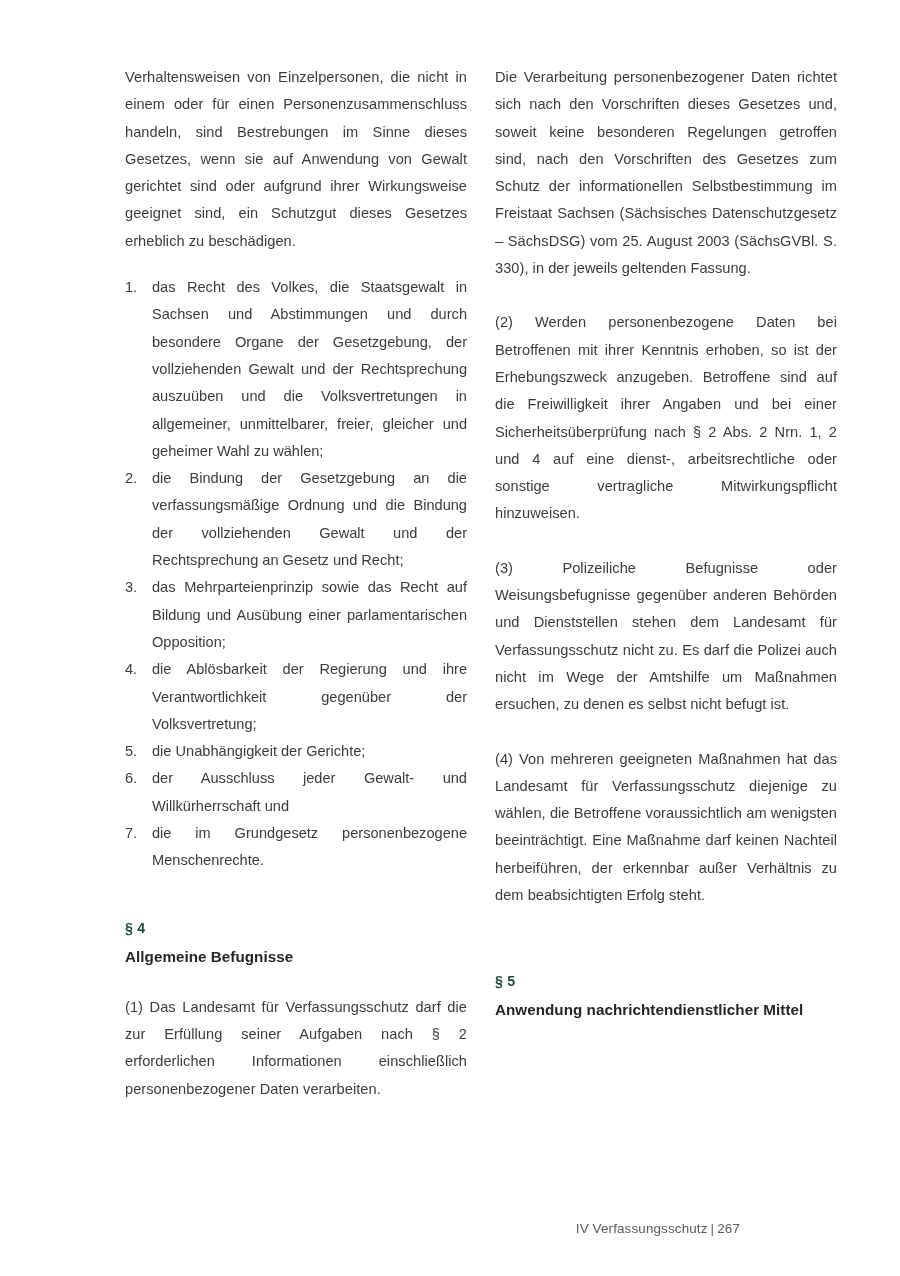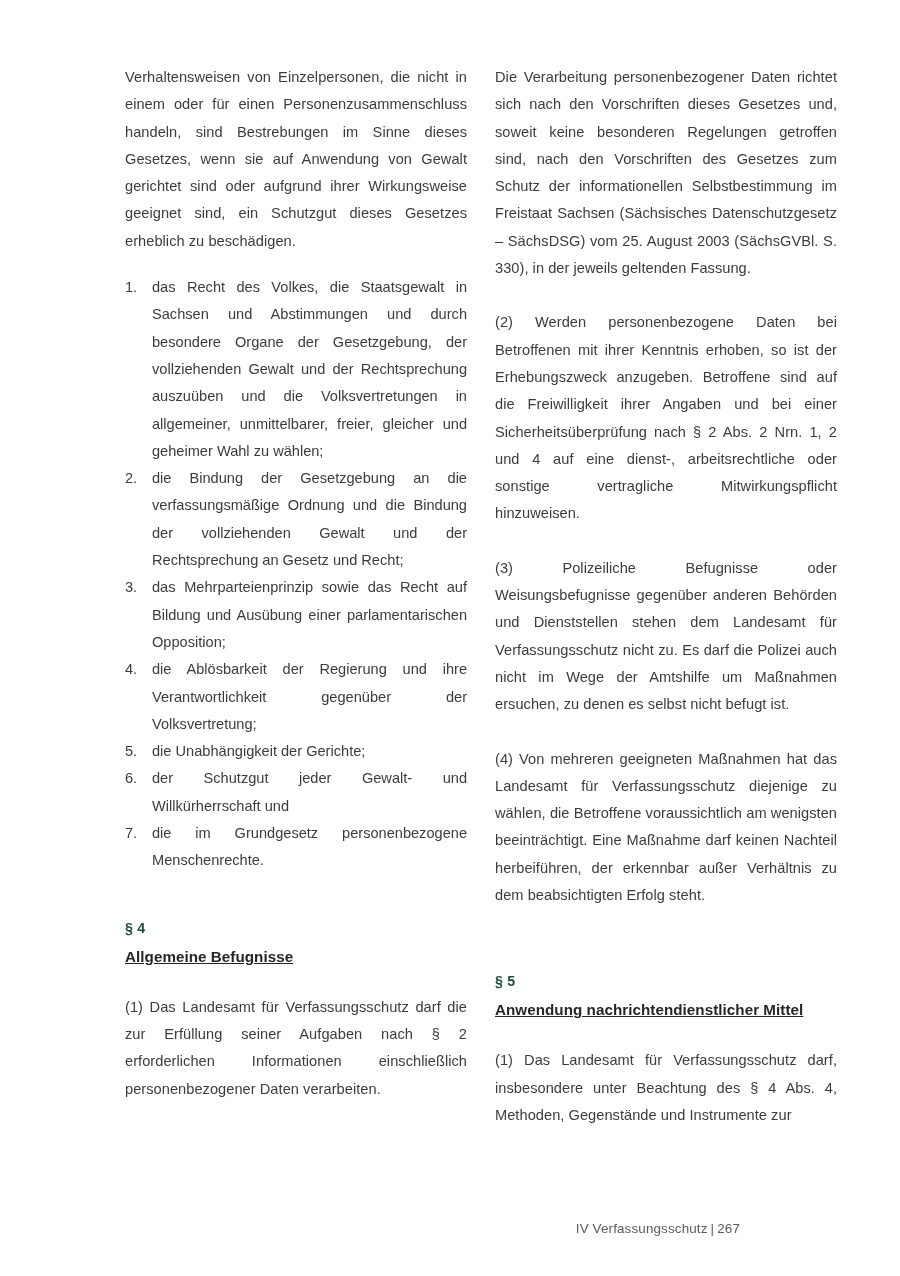--- a/index.html
+++ b/index.html
@@ -81,21 +81,20 @@
     color: #1d5039;
     letter-spacing: 0.2px;
   }
   h3.par-title {
     margin: 0 0 26px 0;
     font-size: 15.2px;
     line-height: 23px;
     font-weight: 700;
     color: #262626;
     letter-spacing: 0.05px;
-    text-decoration: underline;
   }
   .footer {
     position: absolute;
     right: 70px;
     bottom: 38px;
     font-size: 13.4px;
     line-height: 18px;
     color: #5b5b5b;
     letter-spacing: 0.15px;
     text-align: center;
@@ -131,21 +130,21 @@
         <li>
           <span class="num">4.</span>
           <span>die Ablösbarkeit der Regierung und ihre Verantwortlichkeit gegenüber der Volksvertretung;</span>
         </li>
         <li>
           <span class="num">5.</span>
           <span>die Unabhängigkeit der Gerichte;</span>
         </li>
         <li>
           <span class="num">6.</span>
-          <span>der Schutzgut jeder Gewalt- und Willkürherrschaft und</span>
+          <span>der Ausschluss jeder Gewalt- und Willkürherrschaft und</span>
         </li>
         <li>
           <span class="num">7.</span>
           <span>die im Grundgesetz personenbezogene Menschenrechte.</span>
         </li>
       </ol>
 
       <div class="sec-spacer"></div>
 
       <h2 class="par-sign">§ 4</h2>
@@ -171,21 +170,20 @@
       <div class="para-gap"></div>
 
       <p class="body">(4) Von mehreren geeigneten Maßnahmen hat das Landesamt für Verfassungsschutz diejenige zu wählen, die Betroffene voraussichtlich am wenigsten beeinträchtigt. Eine Maßnahme darf keinen Nachteil herbeiführen, der erkennbar außer Verhältnis zu dem beabsichtigten Erfolg steht.</p>
 
       <div class="sec-spacer"></div>
 
       <h2 class="par-sign">§ 5</h2>
 
       <h3 class="par-title">Anwendung nachrichtendienstlicher Mittel</h3>
 
-      <p class="body">(1) Das Landesamt für Verfassungsschutz darf, insbesondere unter Beachtung des § 4 Abs. 4, Methoden, Gegenstände und Instrumente zur</p>
 
     </div>
 
   </div>
 
   <div class="footer">
     <span>IV Verfassungsschutz</span><span class="sep">|</span><span>267</span>
   </div>
 
 </div>

